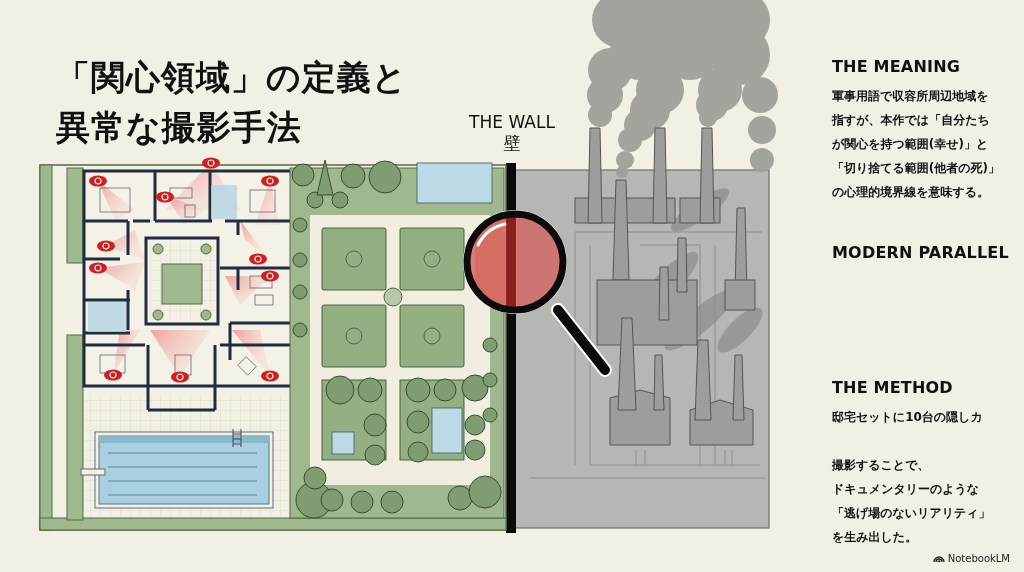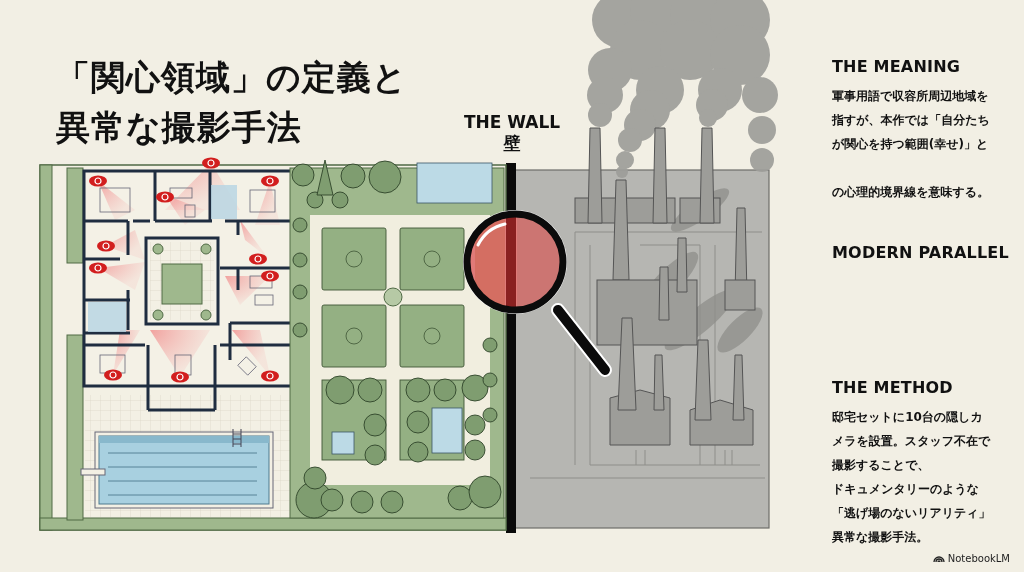--- a/index.html
+++ b/index.html
@@ -1,18 +1,18 @@
 <!DOCTYPE html>
 <html><head>
 <meta charset="utf-8">
 <style>
   html,body{margin:0;padding:0;}
   body{width:1024px;height:572px;overflow:hidden;background:#f2efe4;position:relative;font-family:"DejaVu Sans","Liberation Sans",sans-serif;color:#111;}
   .title{position:absolute;left:40px;top:36px;font-size:34px;font-weight:bold;line-height:50px;letter-spacing:1px;margin:16px;}
-  .wall-top{position:absolute;left:452px;top:112px;width:120px;text-align:center;font-weight:bold;font-size:17px;line-height:21px;}
+  .wall-top{position:absolute;left:452px;top:112px;width:120px;text-align:center;font-weight:normal;font-size:17px;line-height:21px;}
   .wall-bottom{position:absolute;left:440px;top:541px;width:160px;text-align:center;font-weight:bold;font-size:17px;margin-top:32px;}
   .scene{position:absolute;left:0;top:0;}
   .panel{position:absolute;left:832px;width:210px;}
   .panel h2{margin:0 0 8px 0;font-size:16px;font-weight:bold;letter-spacing:0.2px;}
   .panel p{margin:0;font-size:12px;font-weight:bold;line-height:24px;}
   .brand{position:absolute;right:14px;bottom:8px;font-size:10px;color:#222;display:flex;align-items:center;gap:3px;}
 </style>
 </head>
 <body>
 
@@ -293,38 +293,38 @@
   <div>壁</div>
 </div>
 <div class="wall-bottom">THE WALL /壁</div>
 
 <div class="panel" style="top:57px;">
   <h2>THE MEANING</h2>
   <p>
     <span>軍事用語で収容所周辺地域を</span><br>
     <span>指すが、本作では「自分たち</span><br>
     <span>が関心を持つ範囲(幸せ)」と</span><br>
-    <br>
+    <span>「切り捨てる範囲(他者の死)」</span><br>
     <span>の心理的境界線を意味する。</span>
   </p>
 </div>
 
 <div class="panel" style="top:243px;">
   <h2>MODERN PARALLEL</h2>
 </div>
 
 <div class="panel" style="top:378px;">
   <h2>THE METHOD</h2>
   <p>
     <span>邸宅セットに10台の隠しカ</span><br>
-    <span>メラを設置。スタッフ不在で</span><br>
+    <br>
     <span>撮影することで、</span><br>
     <span>ドキュメンタリーのような</span><br>
     <span>「逃げ場のないリアリティ」</span><br>
-    <span>異常な撮影手法。</span>
+    <span>を生み出した。</span>
   </p>
 </div>
 
 <div class="brand">
   <svg width="12" height="9" viewBox="0 0 12 9">
     <path d="M1 8A5 5 0 0 1 11 8M3 8A3 3 0 0 1 9 8M5 8A1 1 0 0 1 7 8" fill="none" stroke="#222" stroke-width="1.3"></path>
   </svg>
   <span>NotebookLM</span>
 </div>
 

